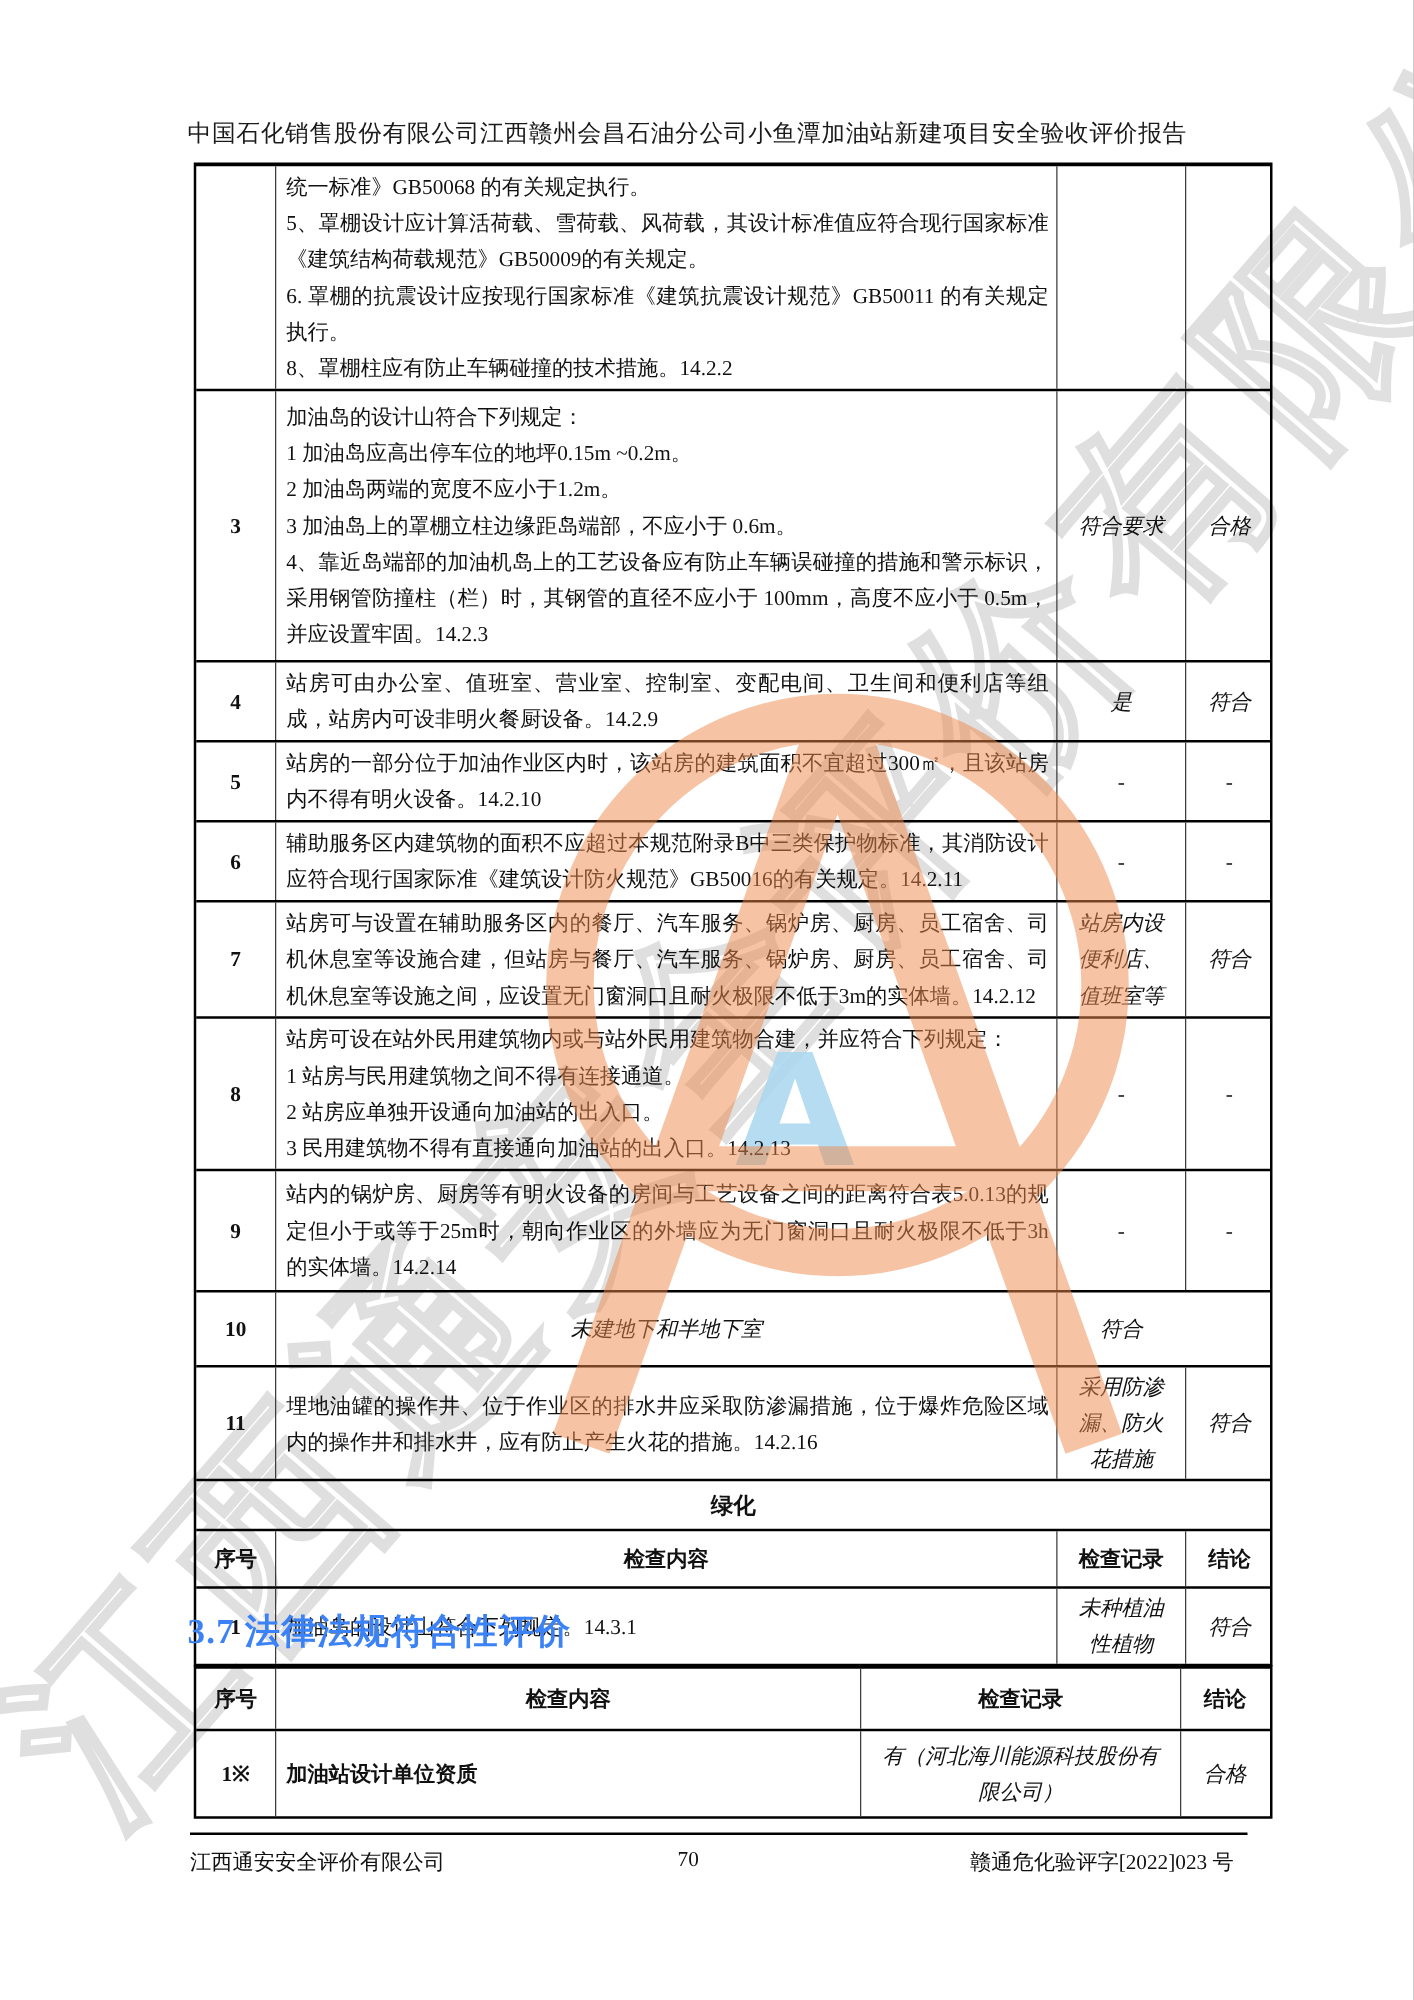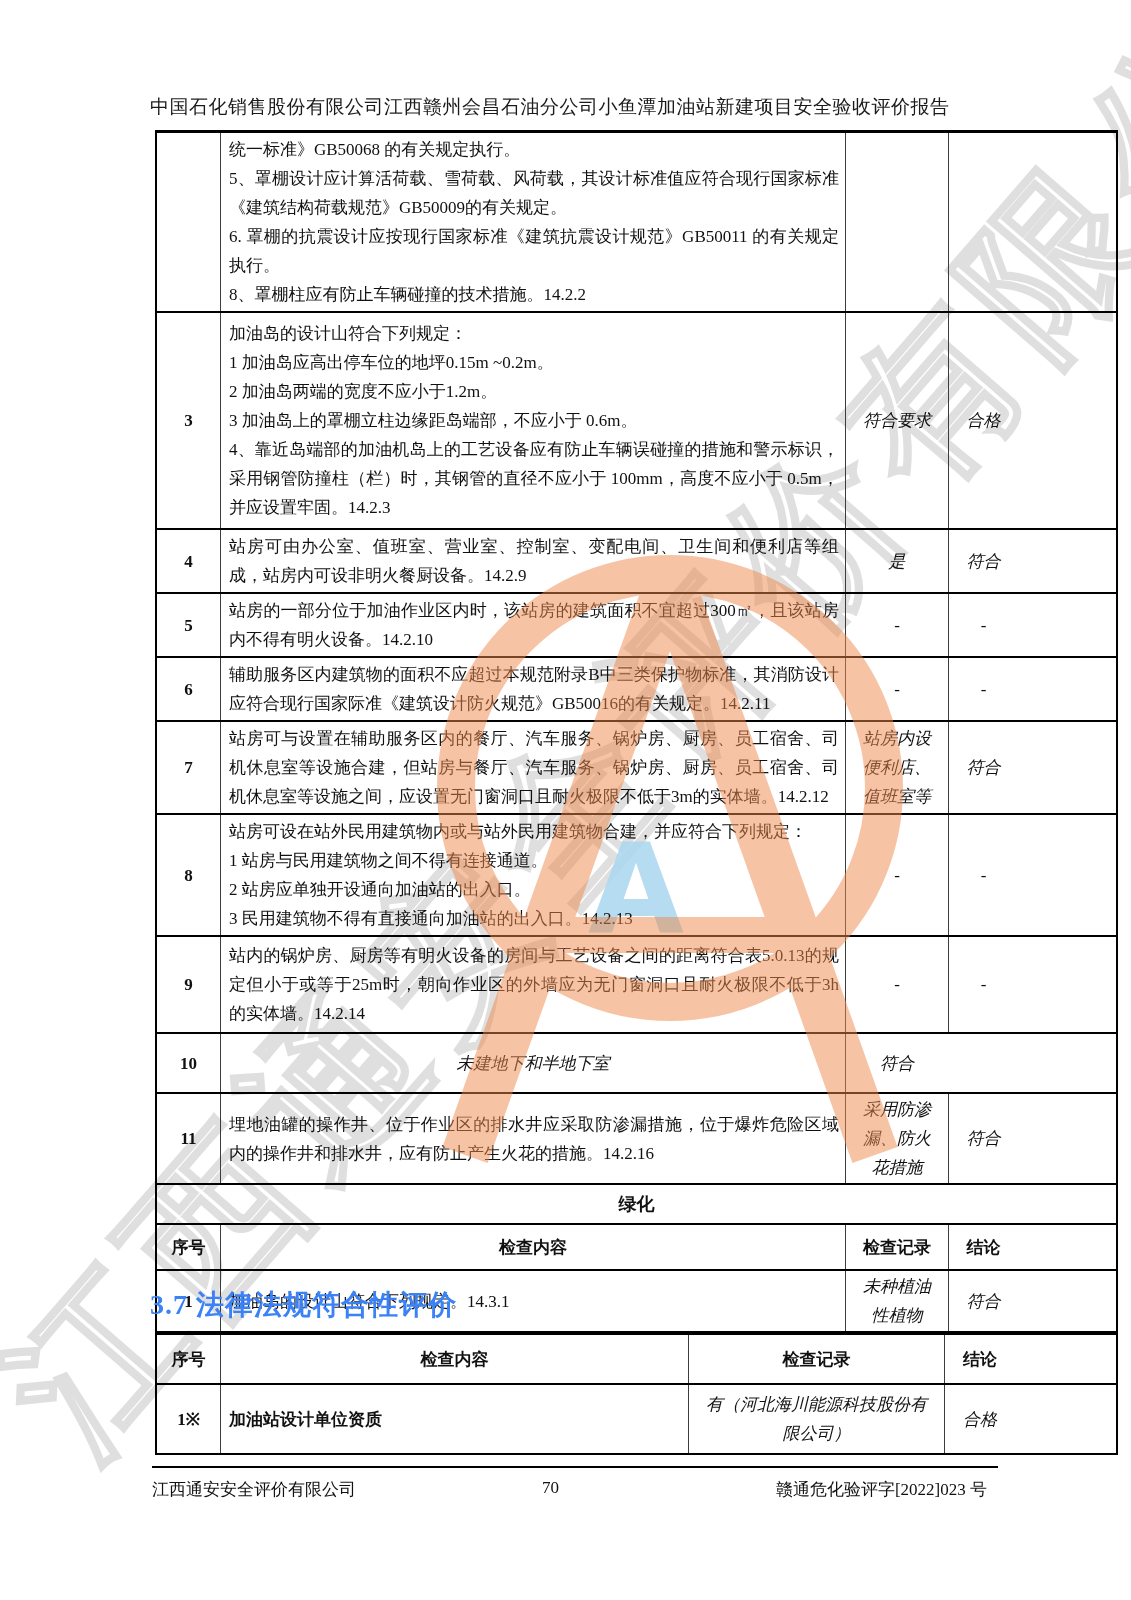--- a/index.html
+++ b/index.html
@@ -6,21 +6,21 @@
   .page{
     position:relative;width:1131px;height:1600px;background:#ffffff;
     overflow:hidden;font-family:"Liberation Serif","DejaVu Serif",serif;color:#111;
   }
   
   .page-header{
     position:absolute;left:150px;top:94px;width:860px;
     font-size:19px;letter-spacing:.5px;white-space:nowrap;color:#1a1a1a;
   }
   
-  .tbl{position:absolute;left:155px;width:963px;border:2px solid #000;border-top-width:3px;box-sizing:border-box;background:transparent;z-index:2;}
+  .tbl{position:absolute;left:155px;width:863px;border:2px solid #000;border-top-width:3px;box-sizing:border-box;background:transparent;z-index:2;}
   .main-tbl{top:130px;}
   .law-tbl{top:1332px;border-top-width:3px;}
   .trow{display:grid;border-top:2px solid #000;box-sizing:border-box;}
   .trow:first-child{border-top:none;}
   .main-cols{grid-template-columns:63px 625px 103px 70px;}
   .law-cols{grid-template-columns:63px 468px 256px 71px;}
   .cell{
     box-sizing:border-box;display:flex;flex-direction:column;justify-content:center;
     overflow:hidden;font-size:17px;line-height:29px;
   }

